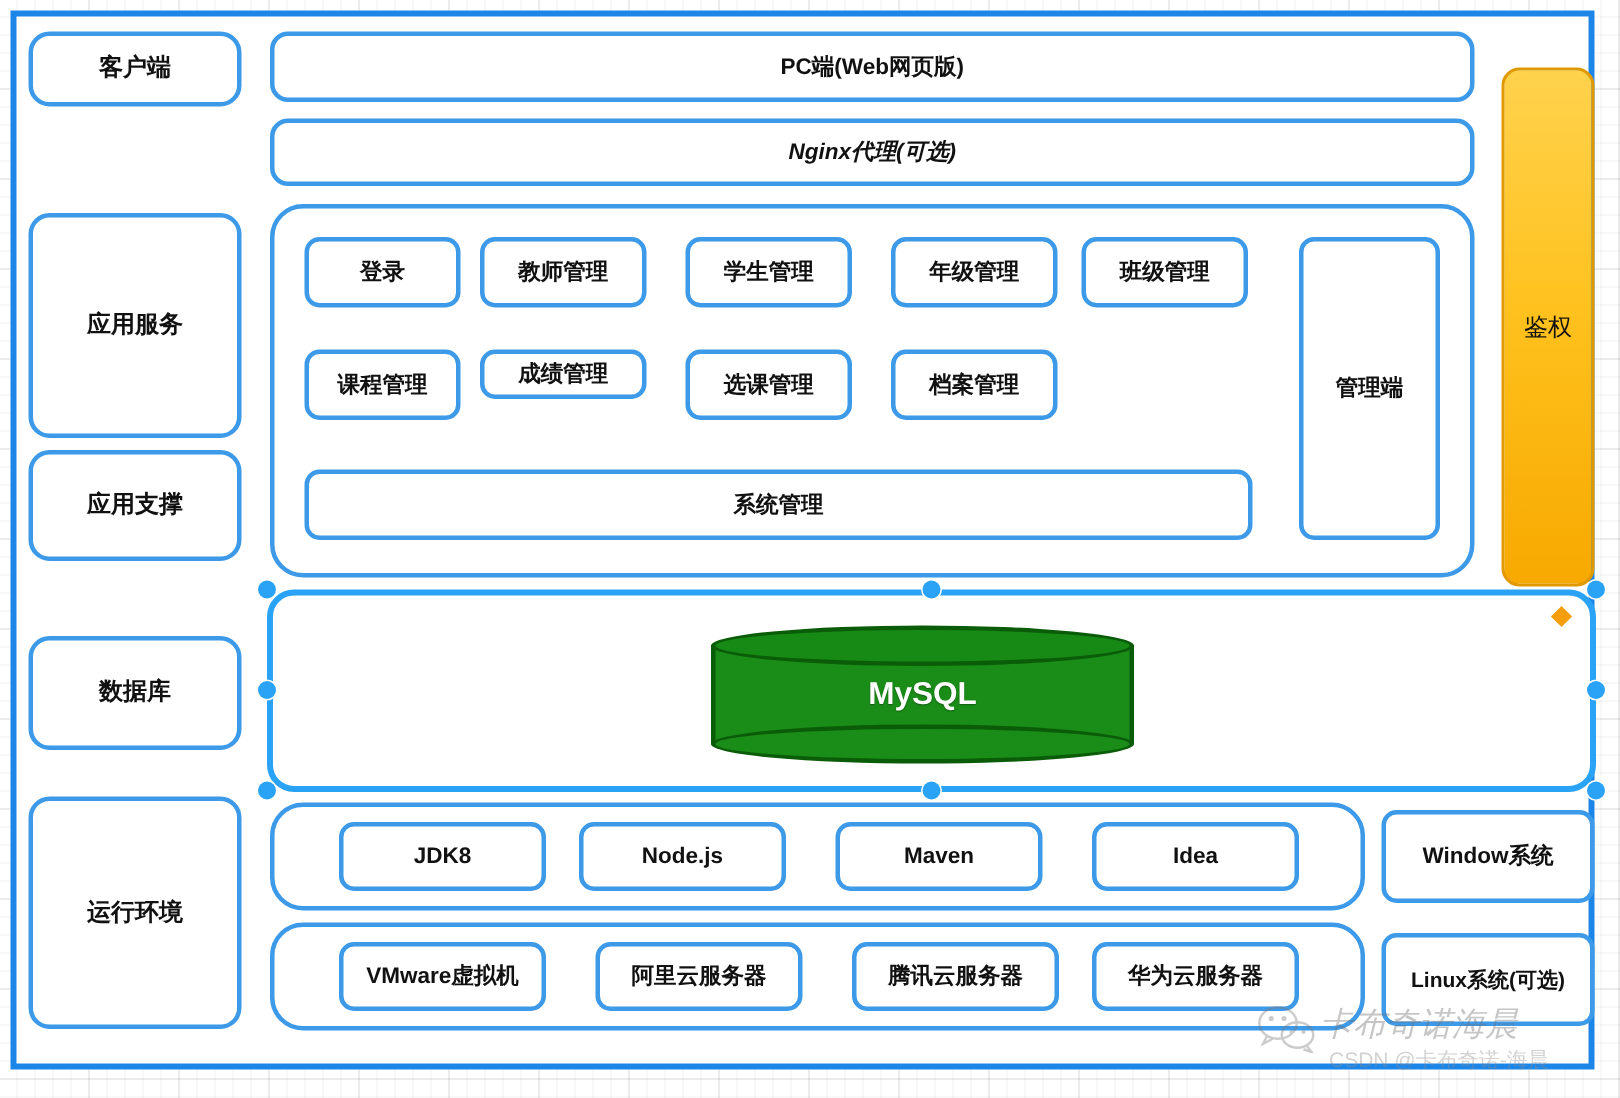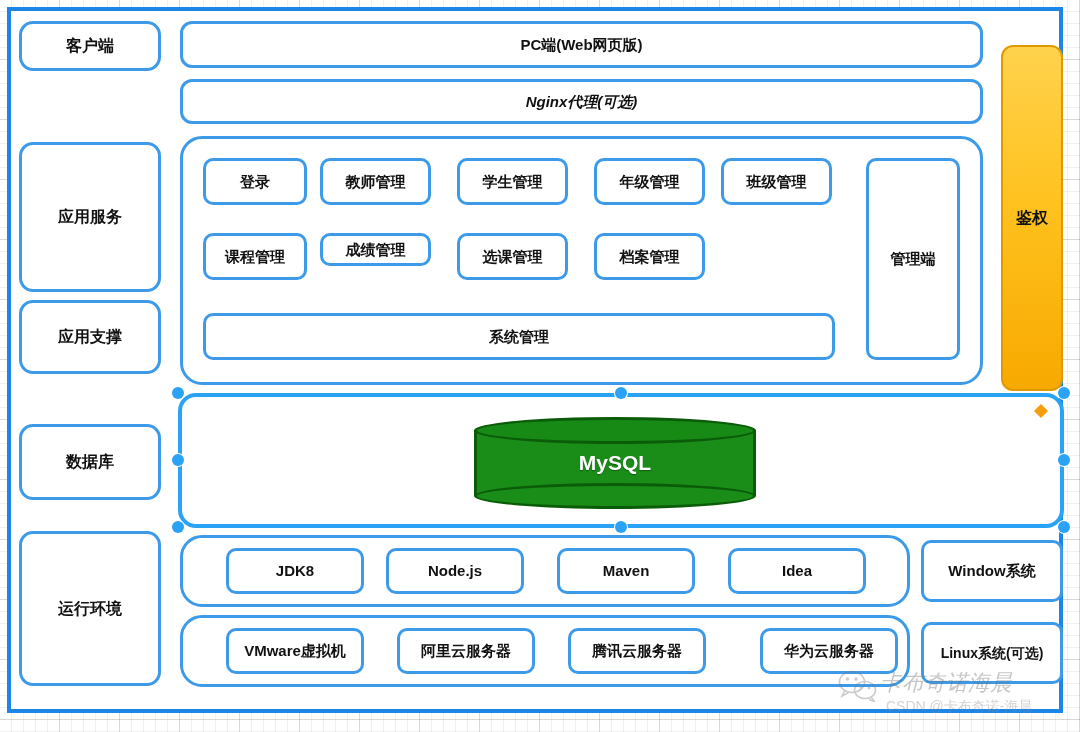--- a/index.html
+++ b/index.html
@@ -53,21 +53,21 @@
 
   
   #auth{
     position:absolute;
     box-sizing:border-box;
     left:1001px;top:45px;width:62px;height:346px;
     border:2px solid #e09a00;
     border-radius:12px;
     background:linear-gradient(180deg,#ffd24d 0%,#ffc21f 45%,#f7a900 100%);
     display:flex;align-items:center;justify-content:center;
-    font-weight:bold;font-size:16px;color:#111;
+    font-weight:normal;font-size:16px;color:#111;
   }
 
   
   #db-container{
     position:absolute;
     box-sizing:border-box;
     left:178px;top:393px;width:886px;height:135px;
     border:4px solid #2aa3f7;
     border-radius:18px;
     background:#ffffff;
@@ -189,21 +189,21 @@
 <div class="box chip" style="left:386px;top:548px;width:138px;height:46px;">Node.js</div>
 <div class="box chip" style="left:557px;top:548px;width:138px;height:46px;">Maven</div>
 <div class="box chip" style="left:728px;top:548px;width:138px;height:46px;">Idea</div>
 <div class="box chip" style="left:921px;top:540px;width:142px;height:62px;text-align:right;">Window系统</div>
 
 <div class="box group" style="left:180px;top:615px;width:730px;height:72px;display:block;"></div>
 
 <div class="box chip" style="left:226px;top:628px;width:138px;height:46px;">VMware虚拟机</div>
 <div class="box chip" style="left:397px;top:628px;width:138px;height:46px;">阿里云服务器</div>
 <div class="box chip" style="left:568px;top:628px;width:138px;height:46px;">腾讯云服务器</div>
-<div class="box chip" style="left:728px;top:628px;width:138px;height:46px;margin-left:32px;">华为云服务器</div>
+<div class="box chip" style="left:728px;top:628px;width:138px;height:46px;">华为云服务器</div>
 <div class="box chip" style="left:921px;top:622px;width:142px;height:62px;font-size:14px;">Linux系统(可选)</div>
 
 <div id="wm">
   <svg class="wechat" viewBox="0 0 40 32">
     <ellipse cx="14" cy="12" rx="12.5" ry="10.5" fill="none" stroke="#7a7a7a" stroke-width="1.6"></ellipse>
     <path d="M7 20 L4 26 L10.5 22.5" fill="none" stroke="#7a7a7a" stroke-width="1.6"></path>
     <circle cx="9.5" cy="9" r="1.7" fill="#7a7a7a"></circle>
     <circle cx="18" cy="9" r="1.7" fill="#7a7a7a"></circle>
     <ellipse cx="27" cy="20" rx="10.5" ry="8.5" fill="none" stroke="#7a7a7a" stroke-width="1.6"></ellipse>
     <path d="M33 27 L36.5 31.5 L31 29.5" fill="none" stroke="#7a7a7a" stroke-width="1.6"></path>

